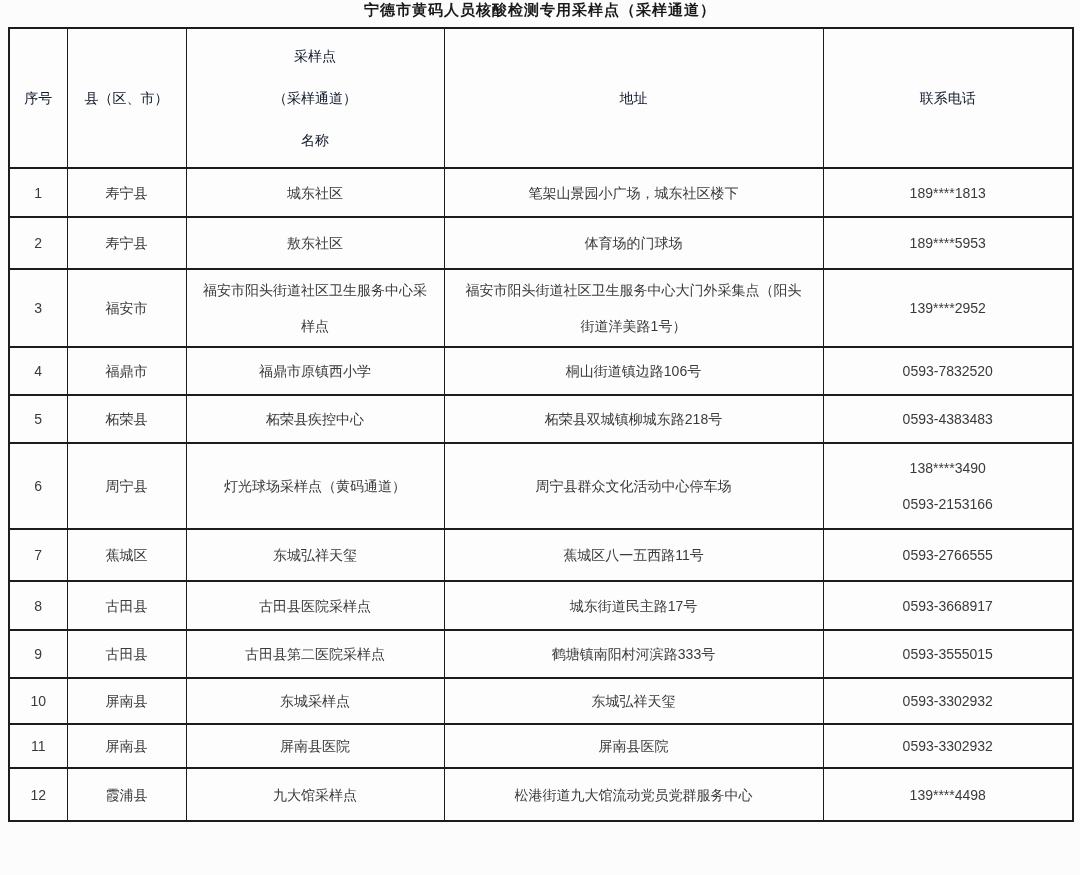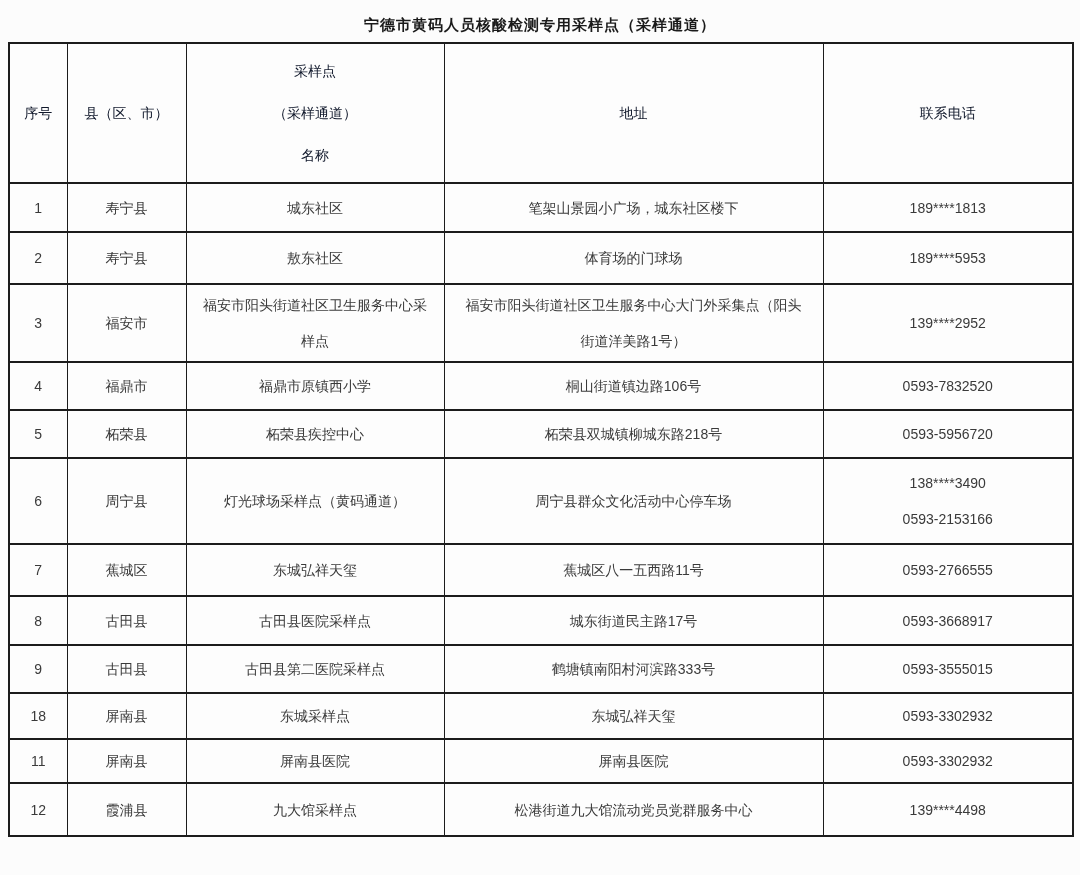--- a/index.html
+++ b/index.html
@@ -14,22 +14,21 @@
     background: #fcfcfc;
     box-sizing: border-box;
     overflow: hidden;
   }
   .title {
     text-align: center;
     font-size: 15px;
     font-weight: bold;
     color: #1a1a1a;
     letter-spacing: 1px;
-    padding-top: 15px;
-    height: 42px;
+    height: 27px;
     line-height: 20px;
     box-sizing: border-box;
   }
   table.sampling {
     border-collapse: collapse;
     margin: 0 8px;
     width: 1064px;
     table-layout: fixed;
     background: #fdfdfd;
   }
@@ -114,21 +113,21 @@
         <td>福鼎市</td>
         <td>福鼎市原镇西小学</td>
         <td>桐山街道镇边路106号</td>
         <td>0593-7832520</td>
       </tr>
       <tr style="height:48px">
         <td>5</td>
         <td>柘荣县</td>
         <td>柘荣县疾控中心</td>
         <td>柘荣县双城镇柳城东路218号</td>
-        <td>0593-5956720</td>
+        <td>0593-4383483</td>
       </tr>
       <tr style="height:86px">
         <td>6</td>
         <td>周宁县</td>
         <td>灯光球场采样点（黄码通道）</td>
         <td>周宁县群众文化活动中心停车场</td>
         <td>138****3490
 0593-2153166</td>
       </tr>
       <tr style="height:52px">
@@ -146,21 +145,21 @@
         <td>0593-3668917</td>
       </tr>
       <tr style="height:48px">
         <td>9</td>
         <td>古田县</td>
         <td>古田县第二医院采样点</td>
         <td>鹤塘镇南阳村河滨路333号</td>
         <td>0593-3555015</td>
       </tr>
       <tr style="height:46px">
-        <td>18</td>
+        <td>10</td>
         <td>屏南县</td>
         <td>东城采样点</td>
         <td>东城弘祥天玺</td>
         <td>0593-3302932</td>
       </tr>
       <tr style="height:44px">
         <td>11</td>
         <td>屏南县</td>
         <td>屏南县医院</td>
         <td>屏南县医院</td>

